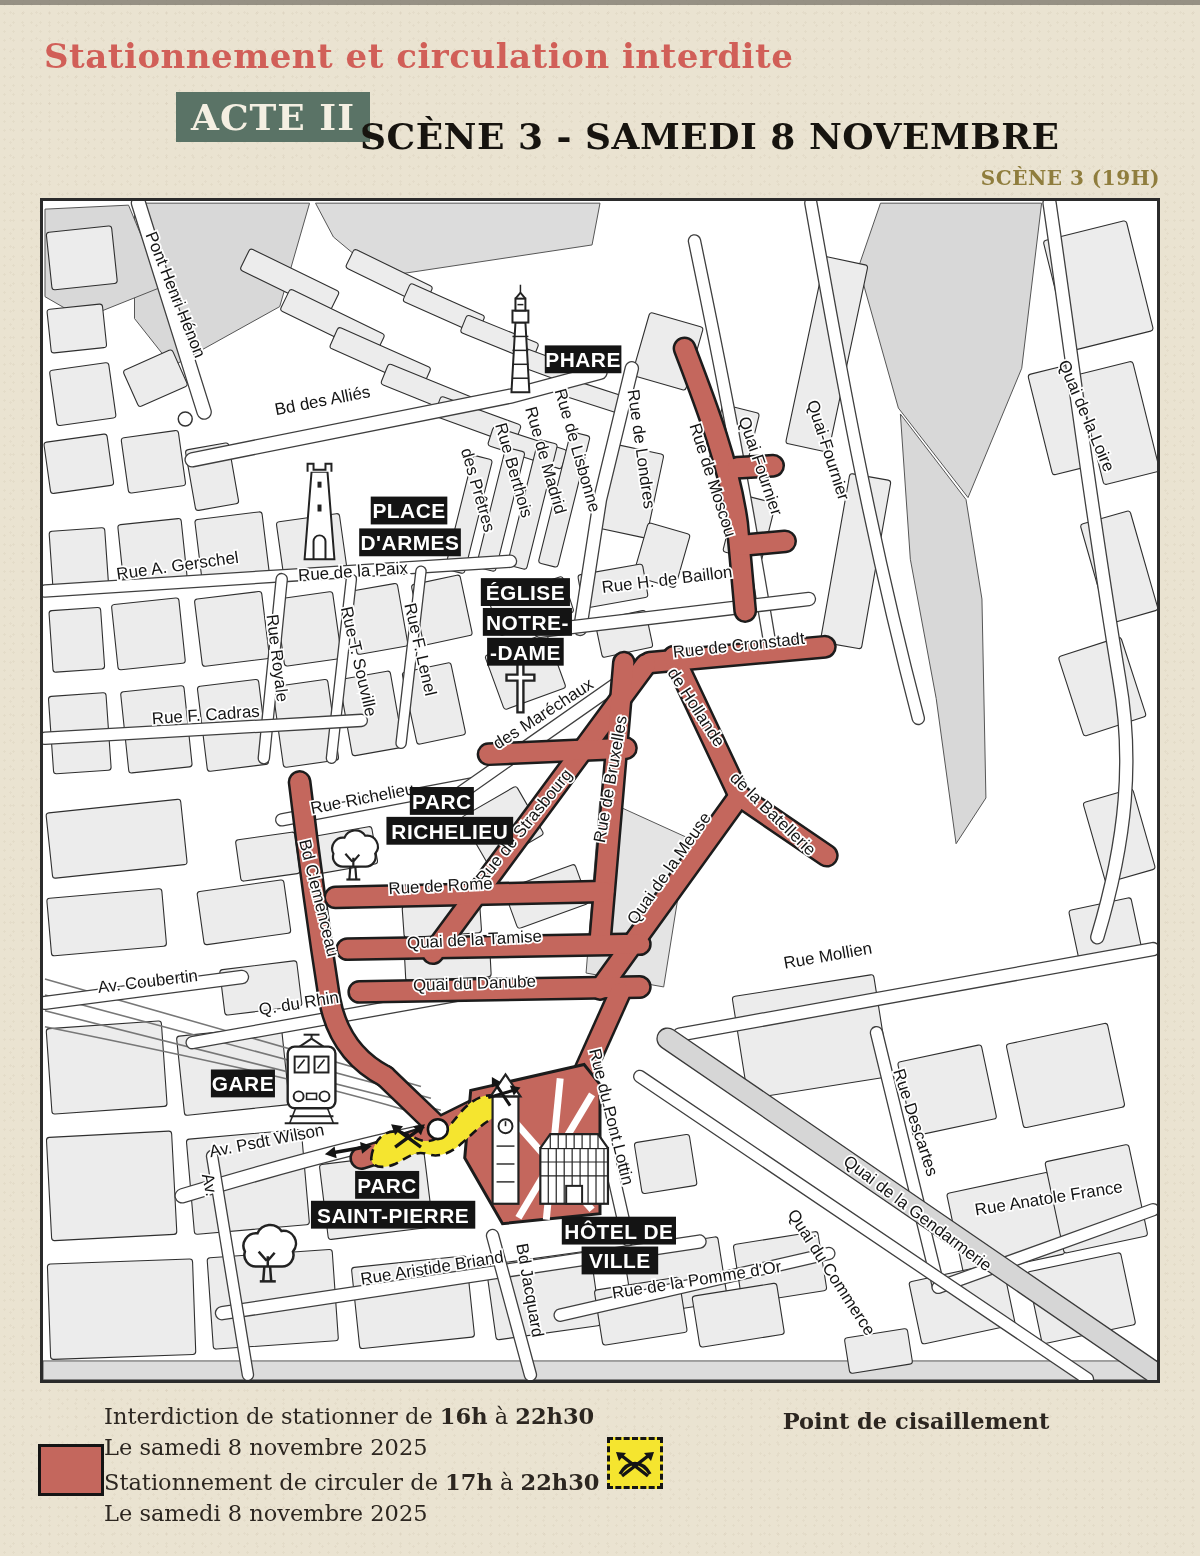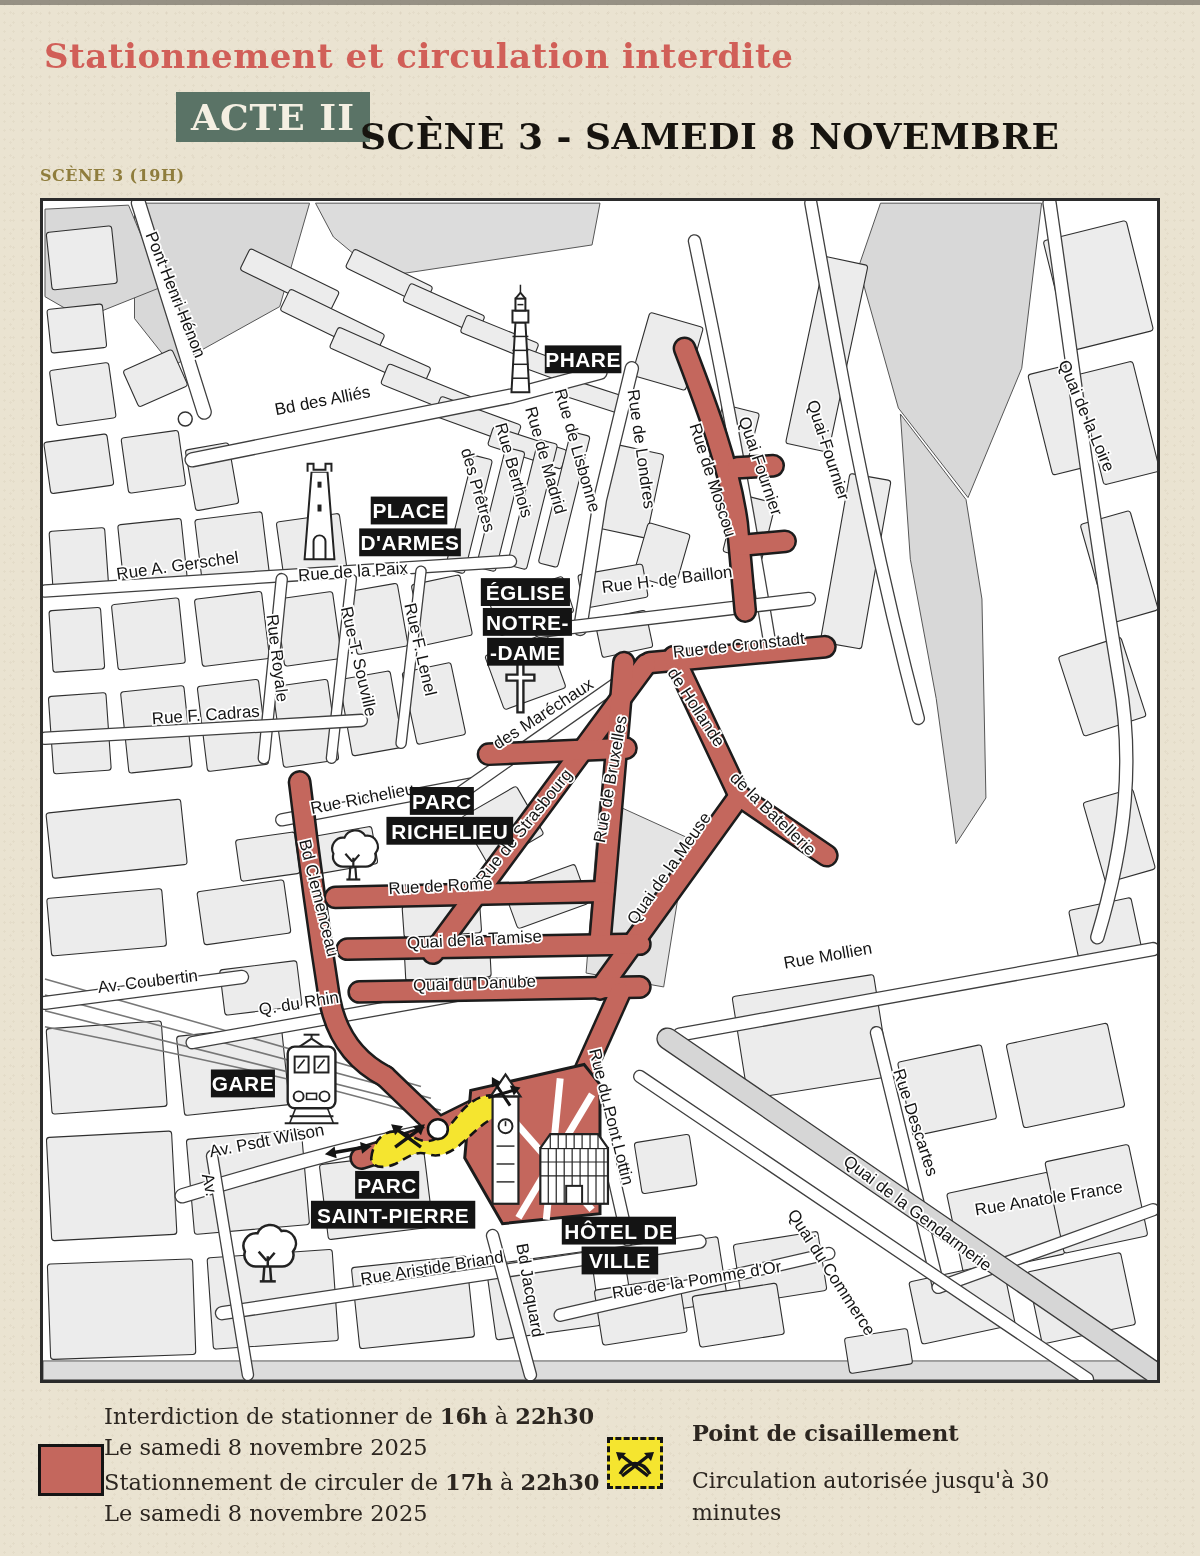--- a/index.html
+++ b/index.html
@@ -21,43 +21,43 @@
   .badge{
     position:absolute;left:176px;top:92px;height:50px;line-height:50px;
     padding:0 15px;background:#5a7366;color:#f4efe2;font-size:36px;font-weight:bold;
     letter-spacing:1px;
   }
   .subtitle{
     position:absolute;left:360px;top:110px;height:50px;line-height:52px;
     font-size:36px;font-weight:bold;color:#17140f;letter-spacing:.5px;
   }
   .scene-note{
-    position:absolute;left:40px;top:166px;width:1120px;text-align:left;
-    font-size:16px;font-weight:bold;color:#8f7d3d;letter-spacing:.5px;
+    position:absolute;left:40px;top:166px;width:1120px;text-align:right;
+    font-size:20px;font-weight:bold;color:#8f7d3d;letter-spacing:.5px;
   }
   .map-frame{
     position:absolute;left:40px;top:198px;width:1120px;height:1185px;
     background:#ffffff;border:3px solid #2b2b2b;box-sizing:border-box;
   }
   #map-svg{display:block;width:100%;height:100%;}
   .legend{position:absolute;left:0;top:1383px;width:1200px;height:131px;color:#2c2620;}
   .swatch{
     position:absolute;left:38px;top:61px;width:60px;height:46px;
     background:#c4675d;border:3px solid #141414;
   }
   .leg-left{position:absolute;left:104px;top:18px;width:500px;font-size:22.5px;line-height:31px;}
   .leg-left p{margin:0;}
   .leg-left .gap{height:4px;}
   .shear-box{
     position:absolute;left:607px;top:54px;width:50px;height:46px;
     background:#f5e52f;border:3px dashed #141414;box-sizing:content-box;
   }
   .leg-right{position:absolute;left:676px;top:18px;width:480px;font-size:22px;line-height:32px;}
   .leg-right .t{font-weight:bold;font-size:22.5px;}
-  .leg-right p{margin:16px;}
+  .leg-right p{margin:4px;text-align:center;}
   b{font-weight:bold;}
 </style>
 </head>
 <body>
 
 <div class="page">
   <div class="top-edge"></div>
 
   <div class="main-title" style="color: rgb(209, 95, 88);">Stationnement et circulation interdite</div>
   <div class="badge" style="background: rgb(90, 115, 102); color: rgb(244, 239, 226);">ACTE II</div>
@@ -462,16 +462,15 @@
           <path d="M 10,34 C 18,20 32,20 40,34"></path>
           <path d="M 12,16 L 38,36"></path>
           <path d="M 38,16 L 12,36"></path>
         </g>
         <polygon points="6,12 16,13 9,21" fill="#141414"></polygon>
         <polygon points="44,12 34,13 41,21" fill="#141414"></polygon>
       </svg>
     </div>
     <div class="leg-right">
       <p class="t">Point de cisaillement</p>
-      <p>Circulation autorisée jusqu'à 30 minutes</p>
     </div>
   </div>
 </div>
 
 </body></html>

